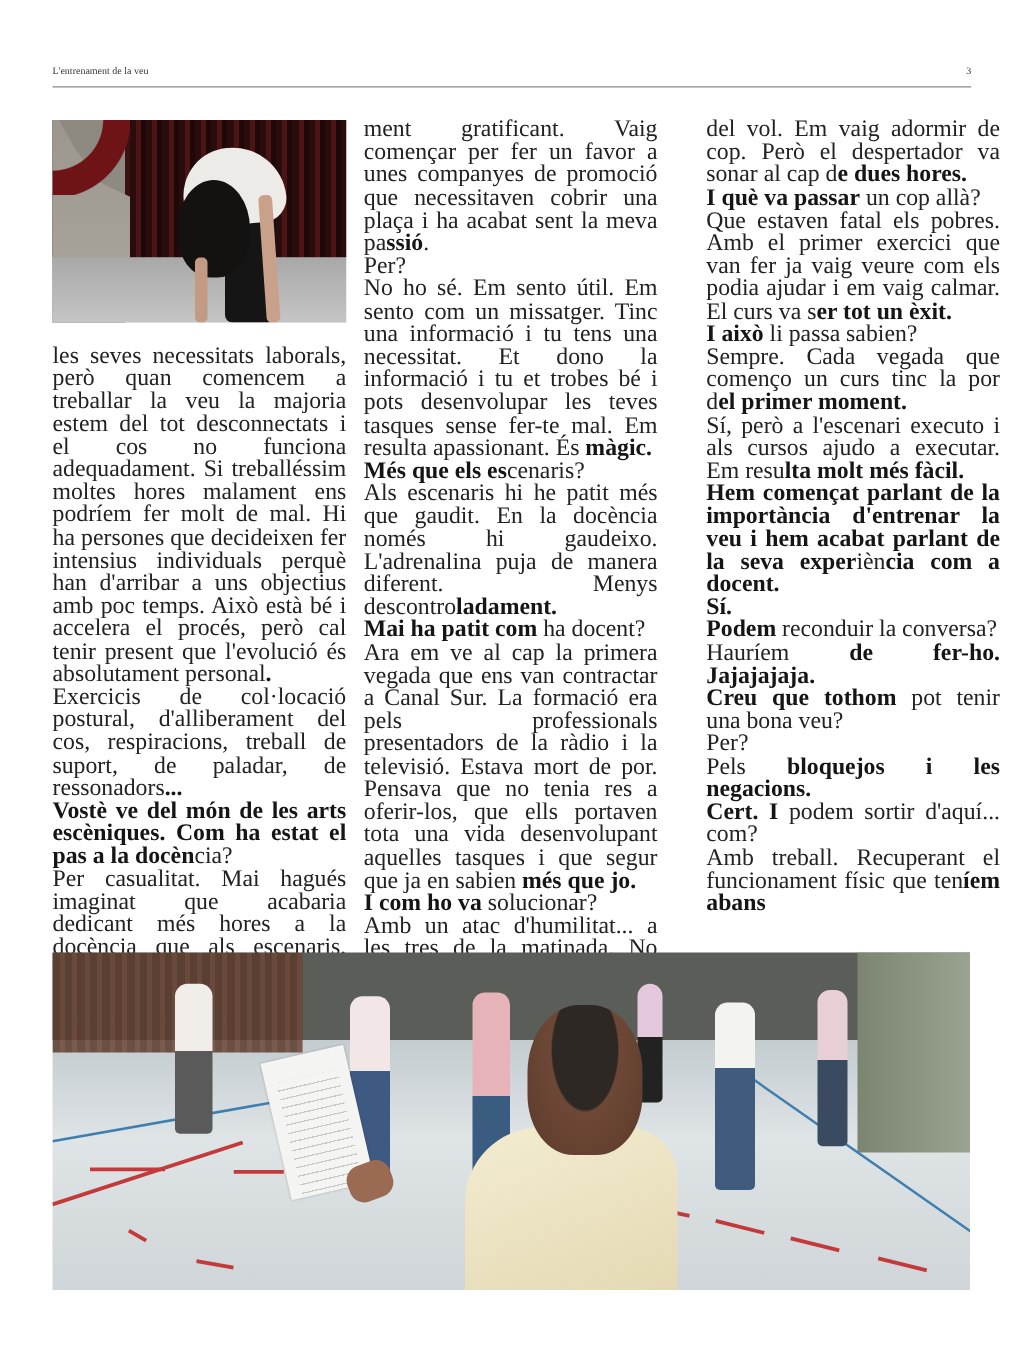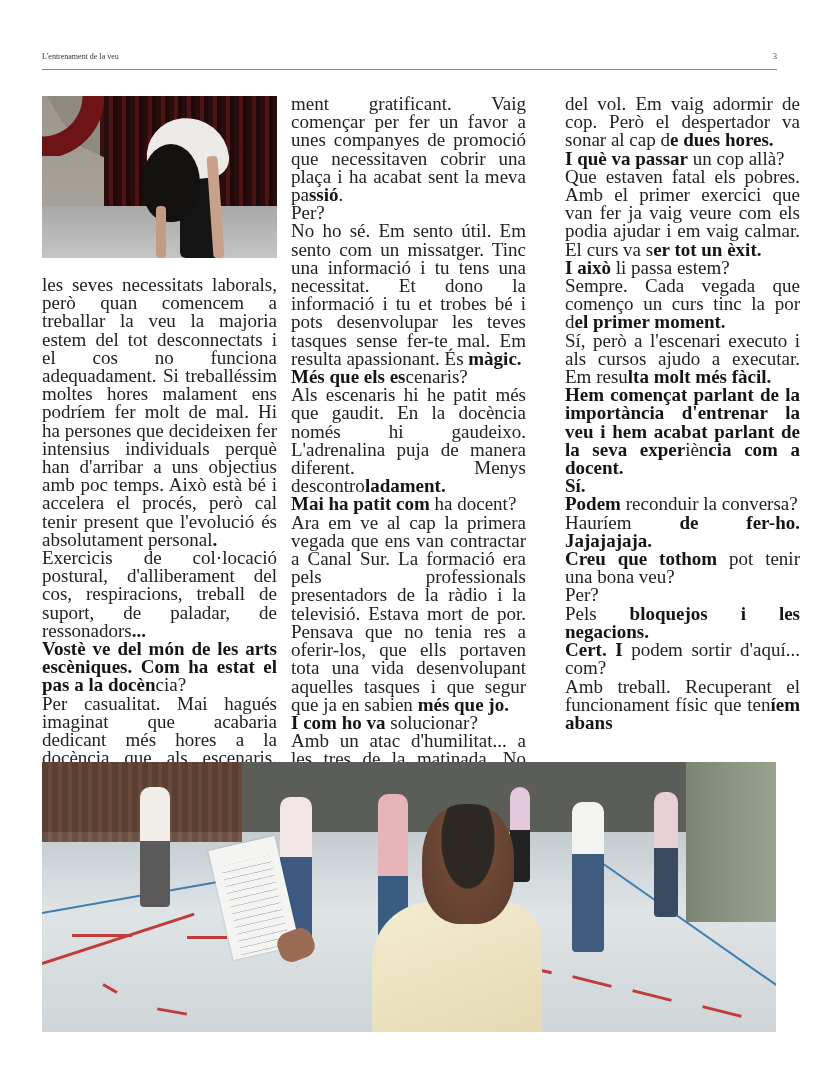--- a/index.html
+++ b/index.html
@@ -98,21 +98,21 @@
     <p><span>Als escenaris hi he patit més que gaudit. En la docència només hi gaudeixo. L'adrenalina puja de man­era diferent. Menys descontro</span><b>lada­ment.</b></p>
     <p><b>Mai ha patit com</b><span> ha docent?</span></p>
     <p><span>Ara em ve al cap la primera vegada que ens van contractar a Canal Sur. La formació era pels professionals presentadors de la ràdio i la televisió. Estava mort de por. Pensa­va que no tenia res a oferir-los, que ells portaven tota una vida desen­volupant aquelles tasques i que se­gur que ja en sabien </span><b>més que jo.</b></p>
     <p><b>I com ho va</b><span> solucionar?</span></p>
     <p><span>Amb un atac d'humilitat... a les tres de la matinada. No podia dormir de por. Finalment em va venir la il·lu­minació. Vaig acceptar que si no tenia res per transmetre'ls-hi me n'aniria retornant fins i tot l'import</span></p>
   </div>
 <div class="col col-3">
     <p><span>del vol. Em vaig adormir de cop. Però el despertador va sonar al cap d</span><b>e dues hores.</b></p>
     <p><b>I què va passar</b><span> un cop allà?</span></p>
     <p><span>Que estaven fatal els pobres. Amb el primer exercici que van fer ja vaig veure com els podia ajudar i em vaig calmar. El curs va s</span><b>er tot un èxit.</b></p>
-    <p><b>I això</b><span> li passa estem?</span></p>
+    <p><b>I això</b><span> li passa sabien?</span></p>
     <p><span>Sempre. Cada vegada que començo un curs tinc la por d</span><b>el primer mo­ment.</b></p>
     <p><span>Sí, però a l'escenari executo i als cur­sos ajudo a executar. Em resu</span><b>lta molt més fàcil.</b></p>
     <p><b>Hem començat parlant de la im­portància d'entrenar la veu i hem acabat parlant de la seva exper</b><span>ièn­</span><b>cia com a docent.</b></p>
     <p><b>Sí.</b></p>
     <p><b>Podem</b><span> reconduir la conversa?</span></p>
     <p><span>Hauríem </span><b>de fer-ho. Jajajajaja.</b></p>
     <p><b>Creu que tothom</b><span> pot tenir una bona veu?</span></p>
     <p><span>Per?</span></p>
     <p><span>Pels </span><b>bloquejos i les negacions.</b></p>
     <p><b>Cert. I</b><span> podem sortir d'aquí... com?</span></p>

